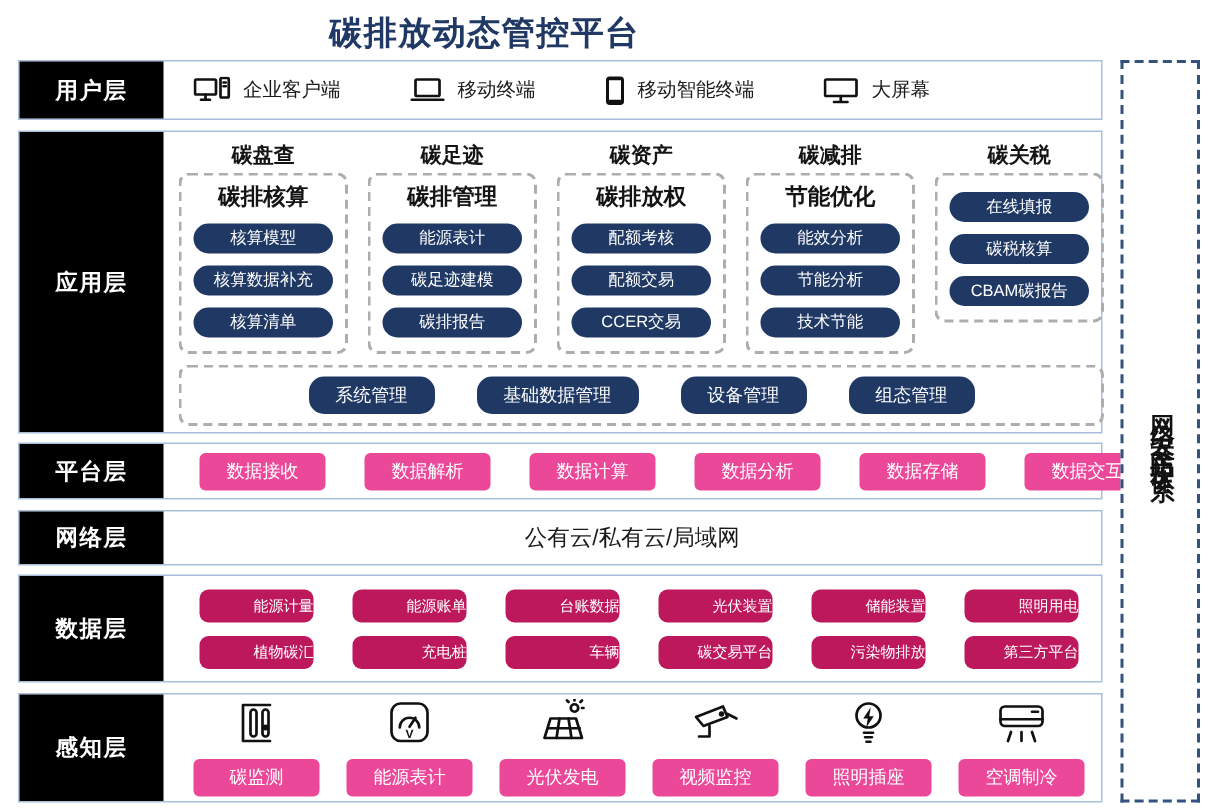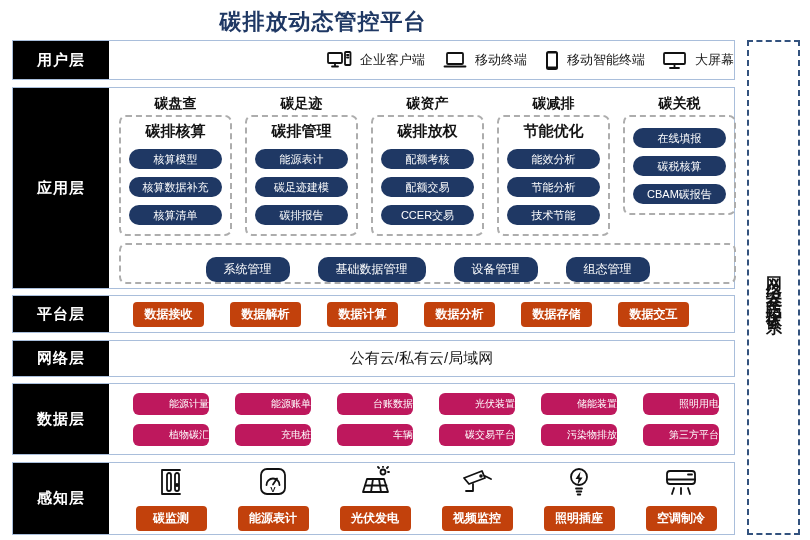--- a/index.html
+++ b/index.html
@@ -12,44 +12,44 @@
 
   .layer-row { position:absolute; left:12px; width:723px; border:1px solid #A9BEDB;
     background:#fff; display:flex; }
   .layer-label { width:96px; flex:0 0 96px; background:#000000; color:#fff;
     font-weight:bold; font-size:15px; display:flex; align-items:center;
     justify-content:center; letter-spacing:1px; }
   .layer-content { flex:1; position:relative; }
 
   
   .row-user { top:40px; height:40px; }
-  .row-user .layer-content { display:flex; align-items:center; padding-left:20px; gap:18px;justify-content:flex-end; }
+  .row-user .layer-content { display:flex; align-items:center; padding-left:20px; gap:46px; }
   .user-item { display:flex; align-items:center; gap:8px; font-size:13px; color:#1a1a1a; }
   .user-item svg { display:block; }
 
   
   .row-app { top:87px; height:202px; }
   .row-app .layer-content { padding:7px 8px 6px 10px; }
   .app-cols { display:flex; justify-content:center; gap:13px; }
   .app-col { width:113px; }
   .app-col-header { text-align:center; font-weight:bold; font-size:14px; color:#141414; margin-bottom:2px; }
   .app-box { border:2px dashed #ADADAD; border-radius:7px; padding:3px 5px 9px; }
   .app-box-title { text-align:center; font-weight:bold; font-size:15px; color:#141414; margin:2px 0 1px; }
   .pill { background:#1F3864; color:#fff; font-size:11px; line-height:12px; text-align:center;
     border-radius:10px; padding:4px 2px; margin:8px auto 0; width:94%; }
   .common-box { border:2px dashed #ADADAD; border-radius:7px; margin-top:7px; height:41px;
-    display:flex; align-items:flex-end; justify-content:center; gap:28px; }
+    display:flex; align-items:center; justify-content:center; gap:28px; }
   .pill-wide { background:#1F3864; color:#fff; font-size:12px; border-radius:10px;
     padding:4px 18px; text-align:center; }
 
   
   .row-platform { top:295px; height:38px; }
   .row-platform .layer-content { display:flex; align-items:center; padding-left:24px; gap:26px; }
-  .btn-orange { background:#c2410c; color:#fff; font-size:12px; border-radius:4px;
-    padding:4px 0; width:71px; text-align:center;font-weight:bold; }
+  .btn-orange { background:#ec4899; color:#fff; font-size:12px; border-radius:4px;
+    padding:4px 0; width:84px; text-align:center; }
 
   
   .row-network { top:340px; height:37px; }
   .row-network .layer-content { display:flex; align-items:center; justify-content:center;
     font-size:15px; color:#1a1a1a; }
 
   
   .row-data { top:383px; height:72px; }
   .row-data .layer-content { display:flex; flex-direction:column; justify-content:center;
     gap:9px; padding-left:24px; }

